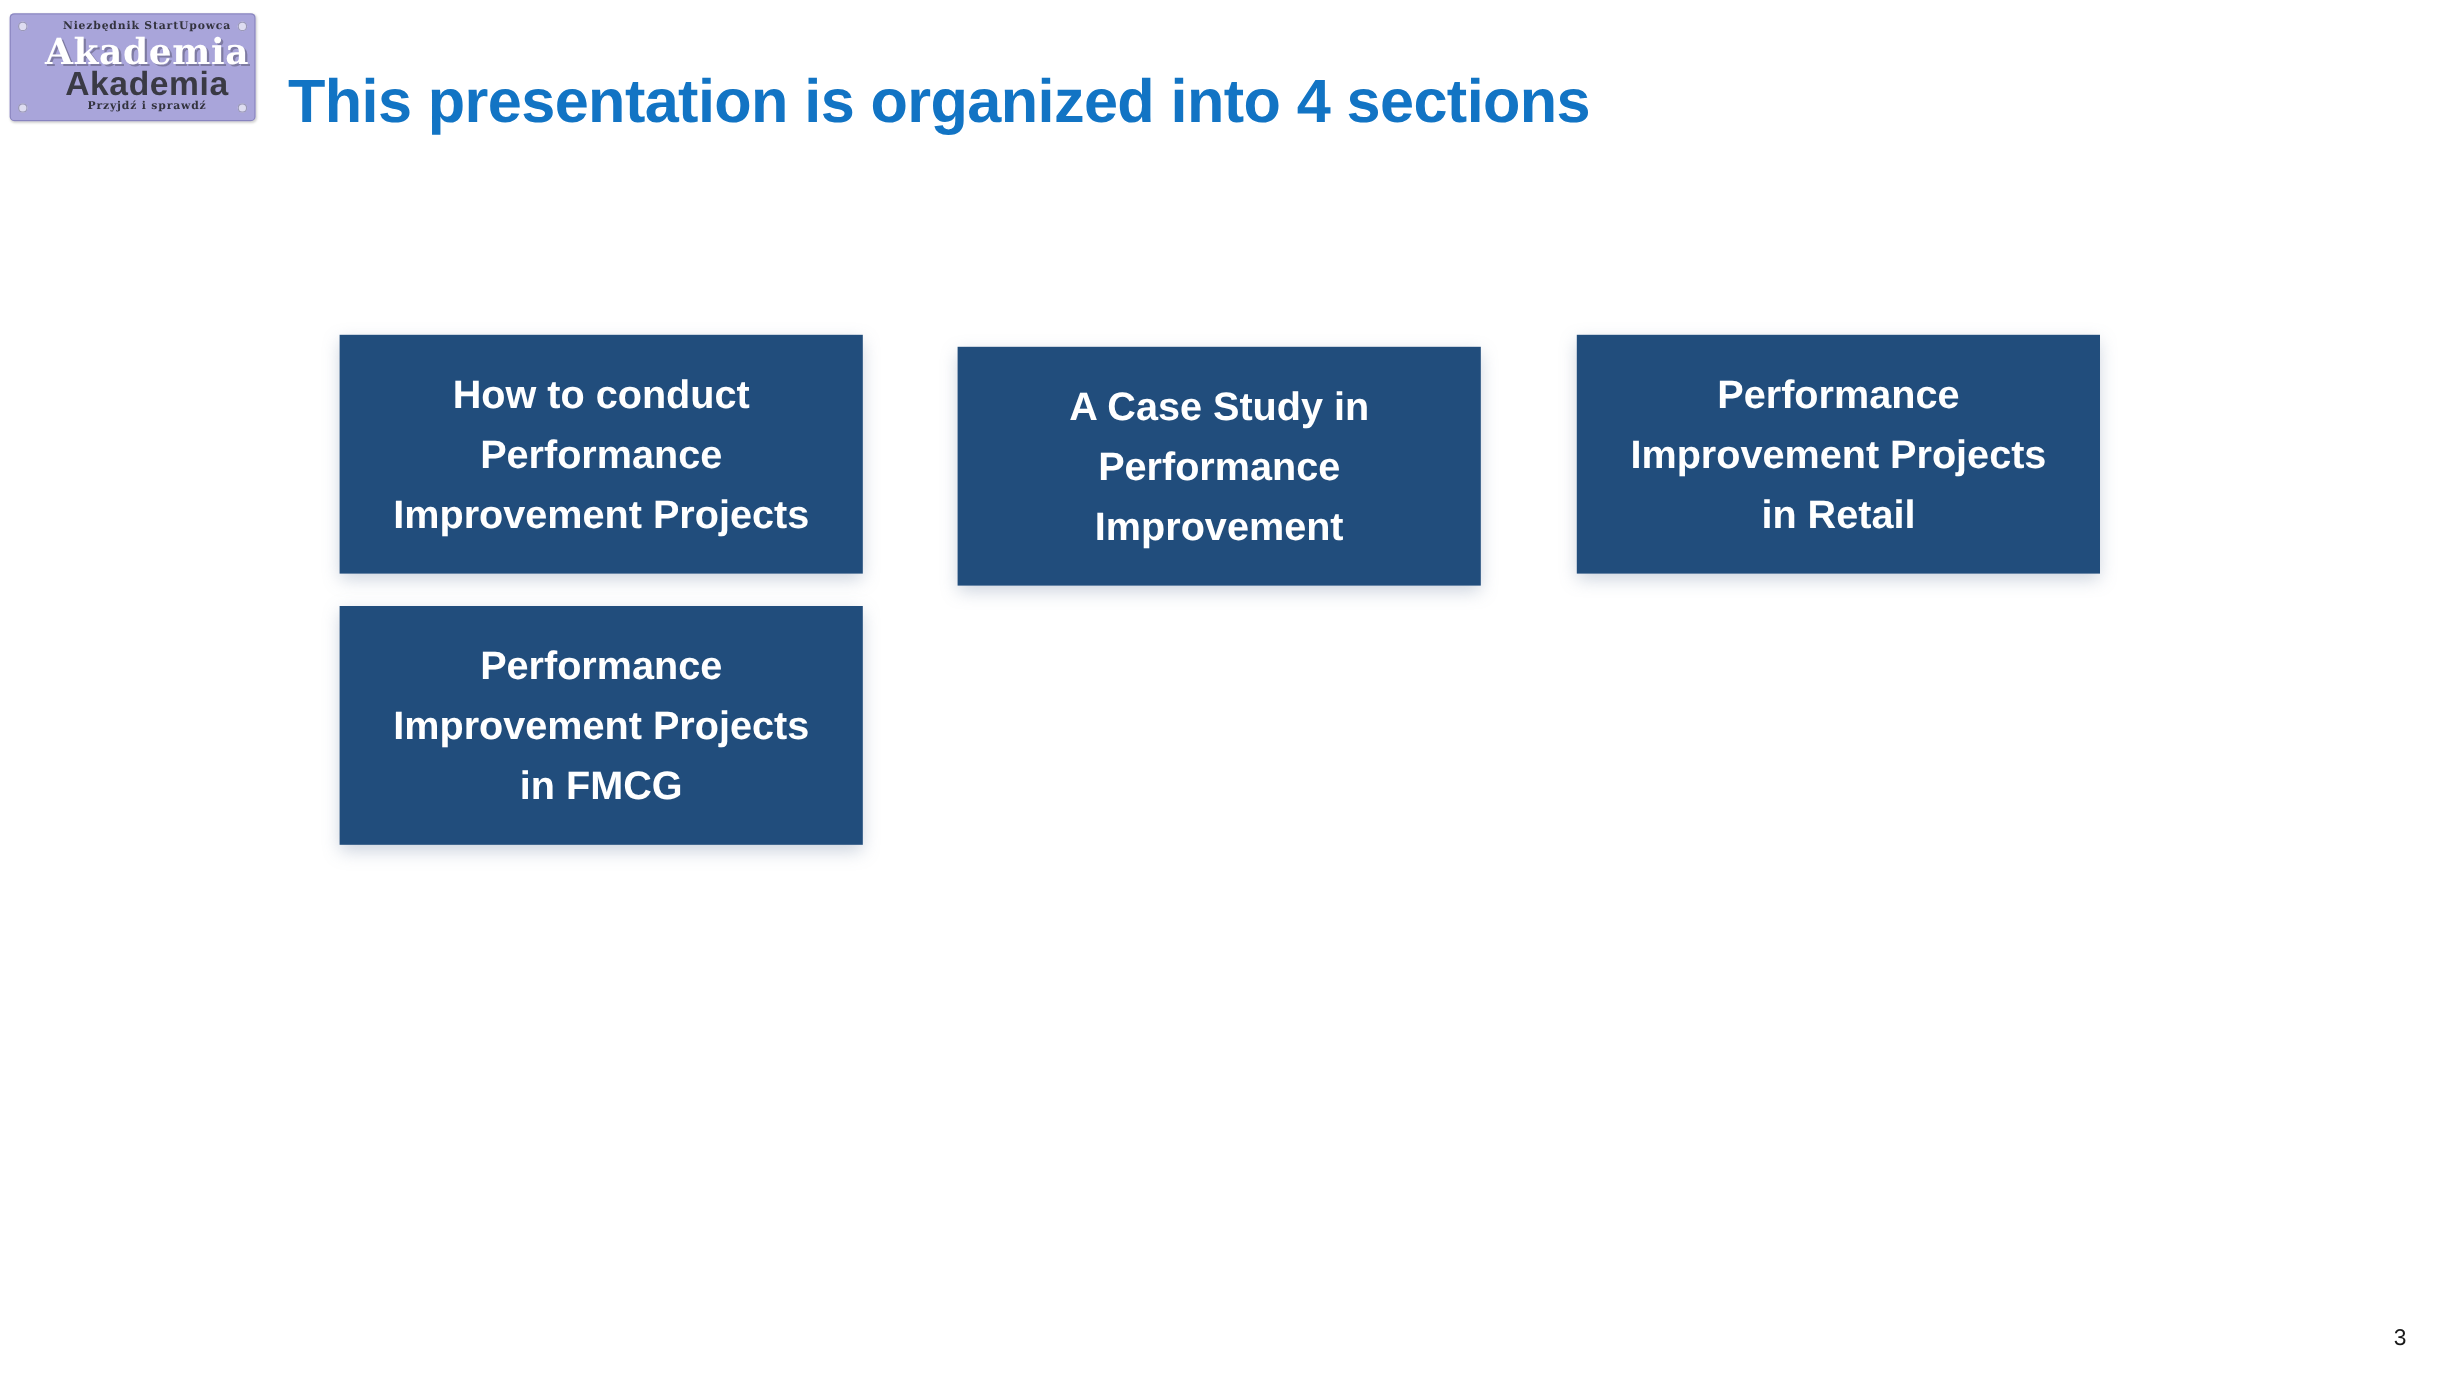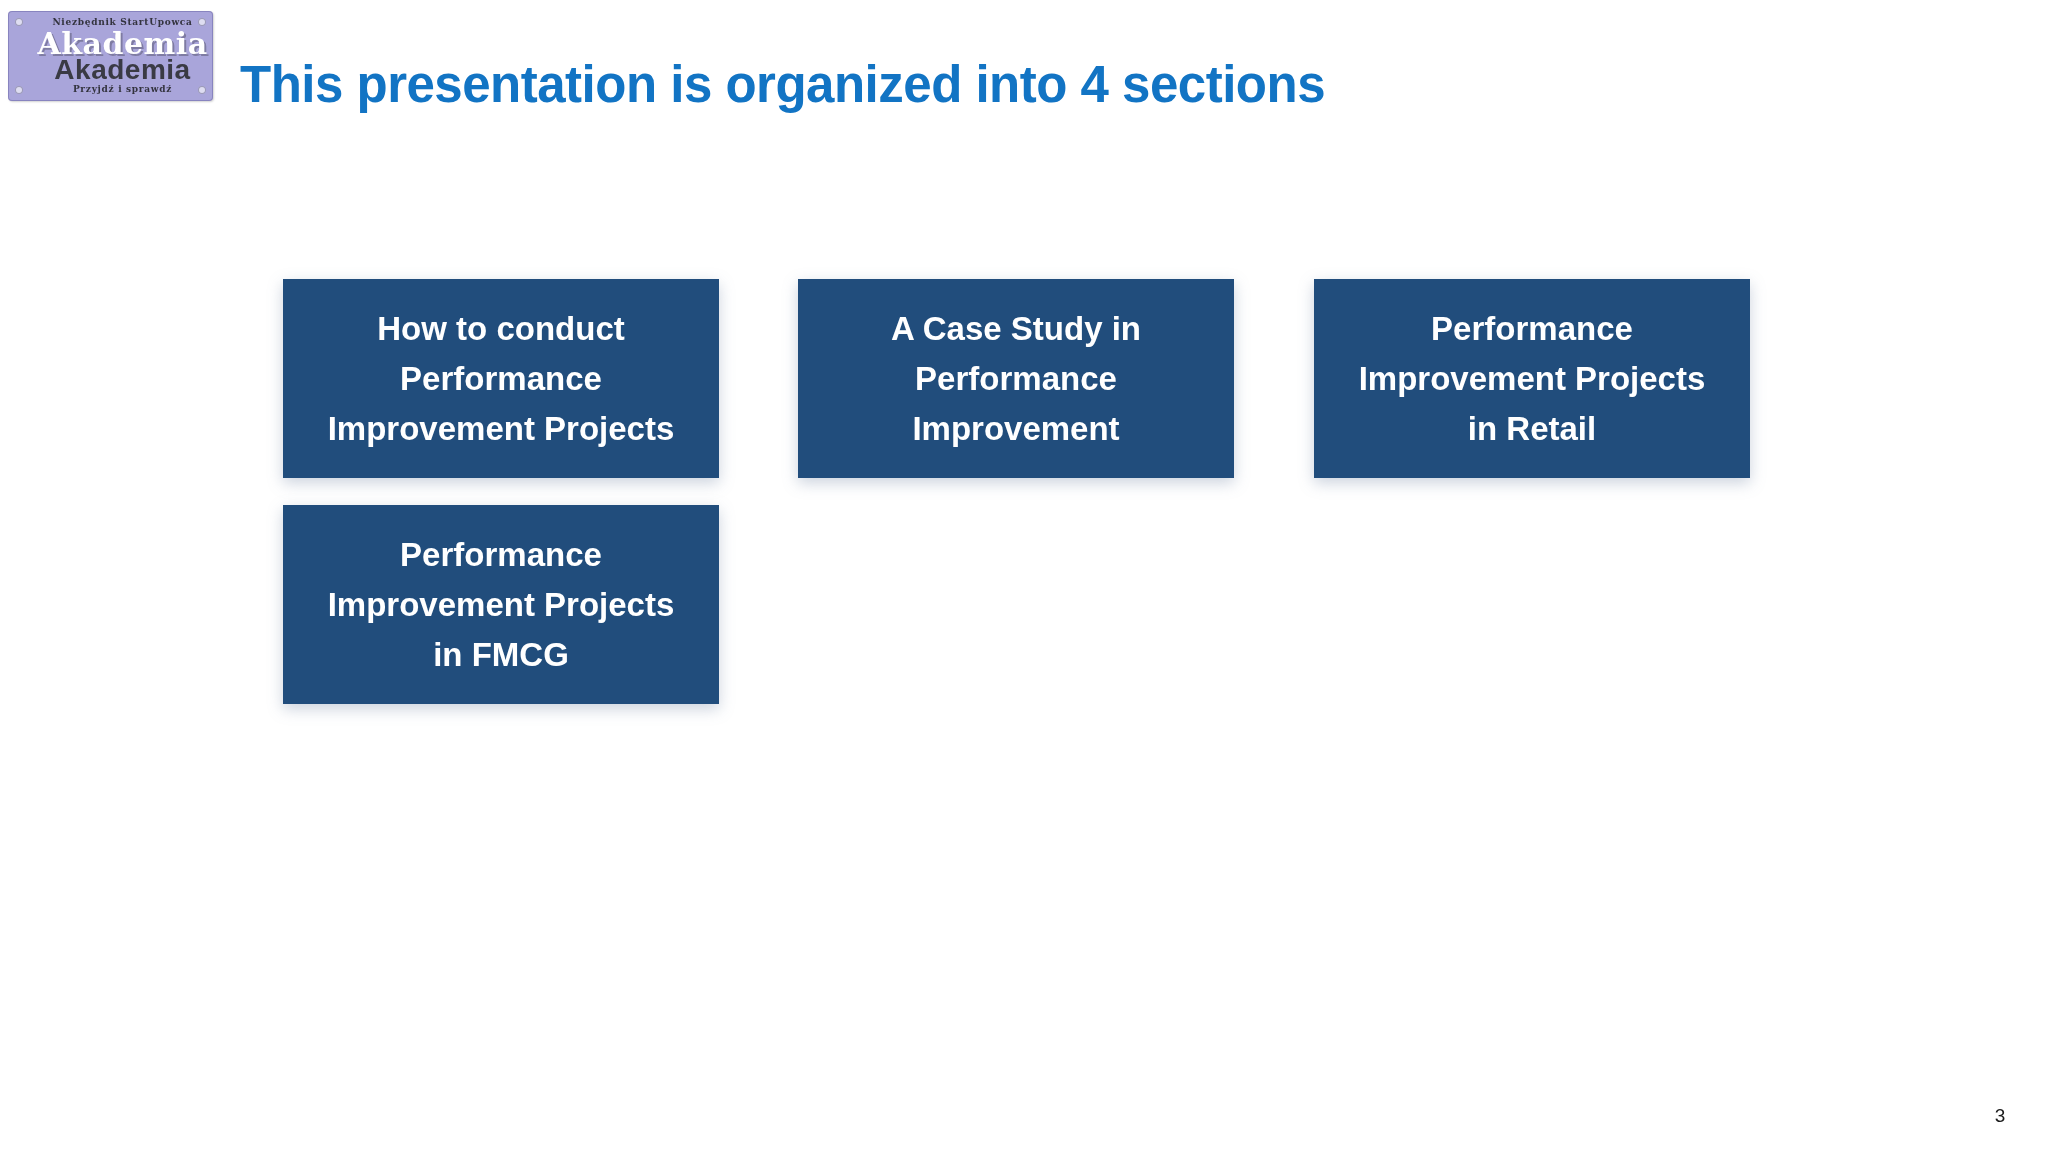--- a/index.html
+++ b/index.html
@@ -62,21 +62,21 @@
   
   .section-box{
     position:absolute;width:436px;height:199px;
     background:var(--box-navy);color:var(--box-text);
     display:flex;align-items:center;justify-content:center;
     text-align:center;font-weight:bold;
     font-size:33px;line-height:50px;
     box-shadow:0 5px 14px rgba(110,130,160,.35);
   }
   .pos-1{left:283px;top:279px;}
-  .pos-2{left:798px;top:279px;}
+  .pos-2{left:798px;top:289px;}
   .pos-3{left:1314px;top:279px;}
   .pos-4{left:283px;top:505px;}
 
   
   .page-number{
     position:absolute;left:1978px;top:1105px;width:44px;
     font-size:19px;line-height:22px;color:#1a1a1a;text-align:center;
   }
 </style>
 </head>

